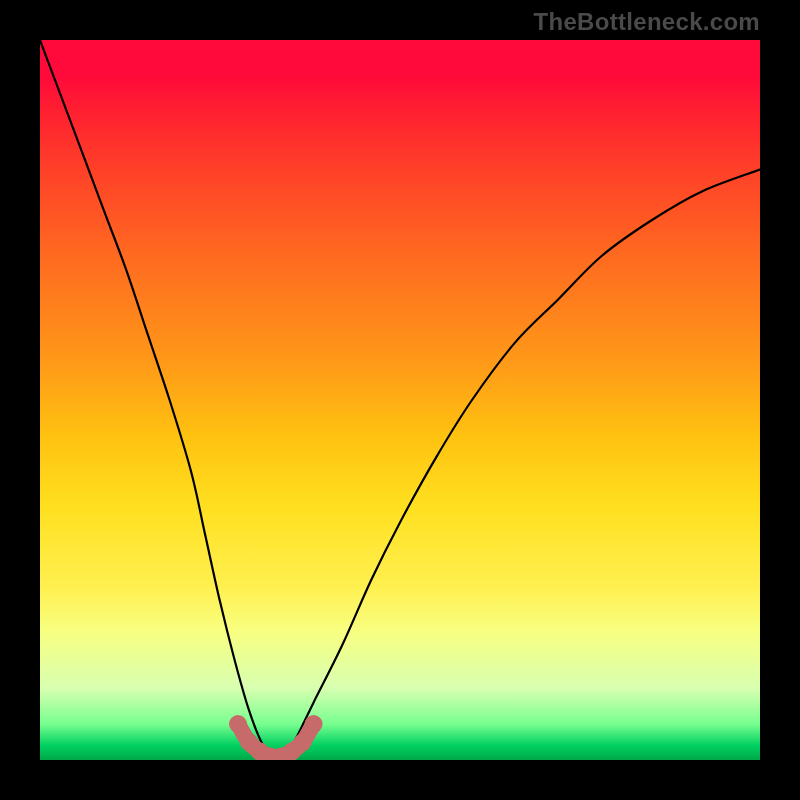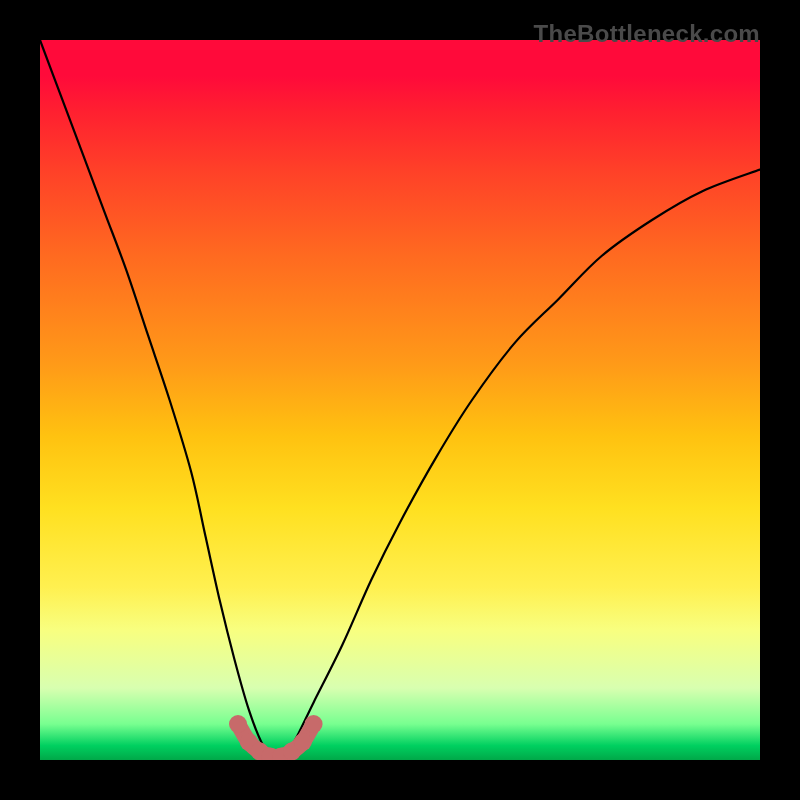--- a/index.html
+++ b/index.html
@@ -51,21 +51,21 @@
     stroke: #c76a6a;
     stroke-width: 16;
     stroke-linecap: round;
     stroke-linejoin: round;
   }
   .marker {
     fill: #c76a6a;
   }
   .attribution {
     position: absolute;
-    top: 20px;
+    top: 8px;
     right: 40px;
     font-family: Arial, Helvetica, sans-serif;
     font-size: 24px;
     font-weight: 600;
     color: #4a4a4a;
     letter-spacing: 0.3px;
   }
 </style>
 </head>
 <body>

